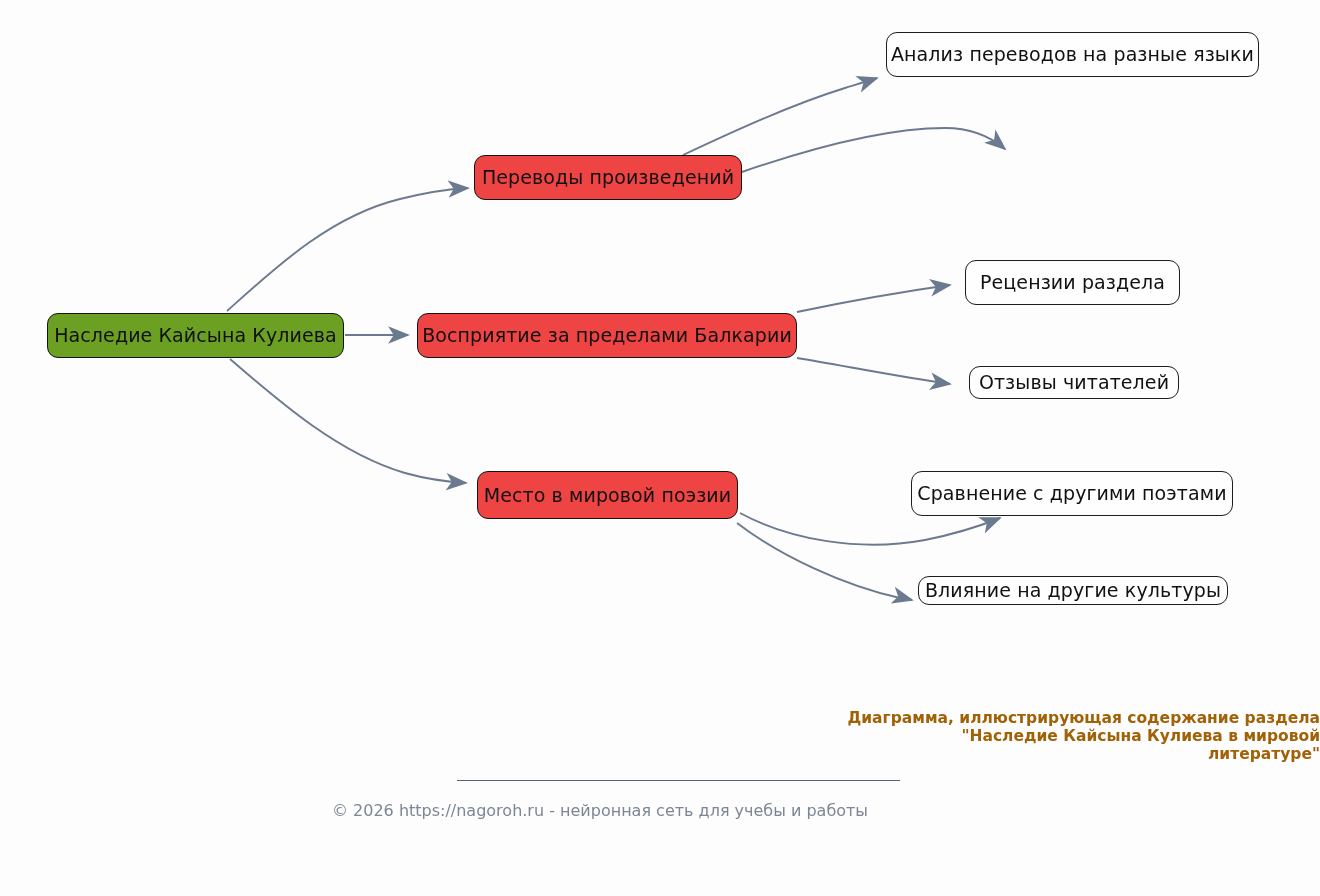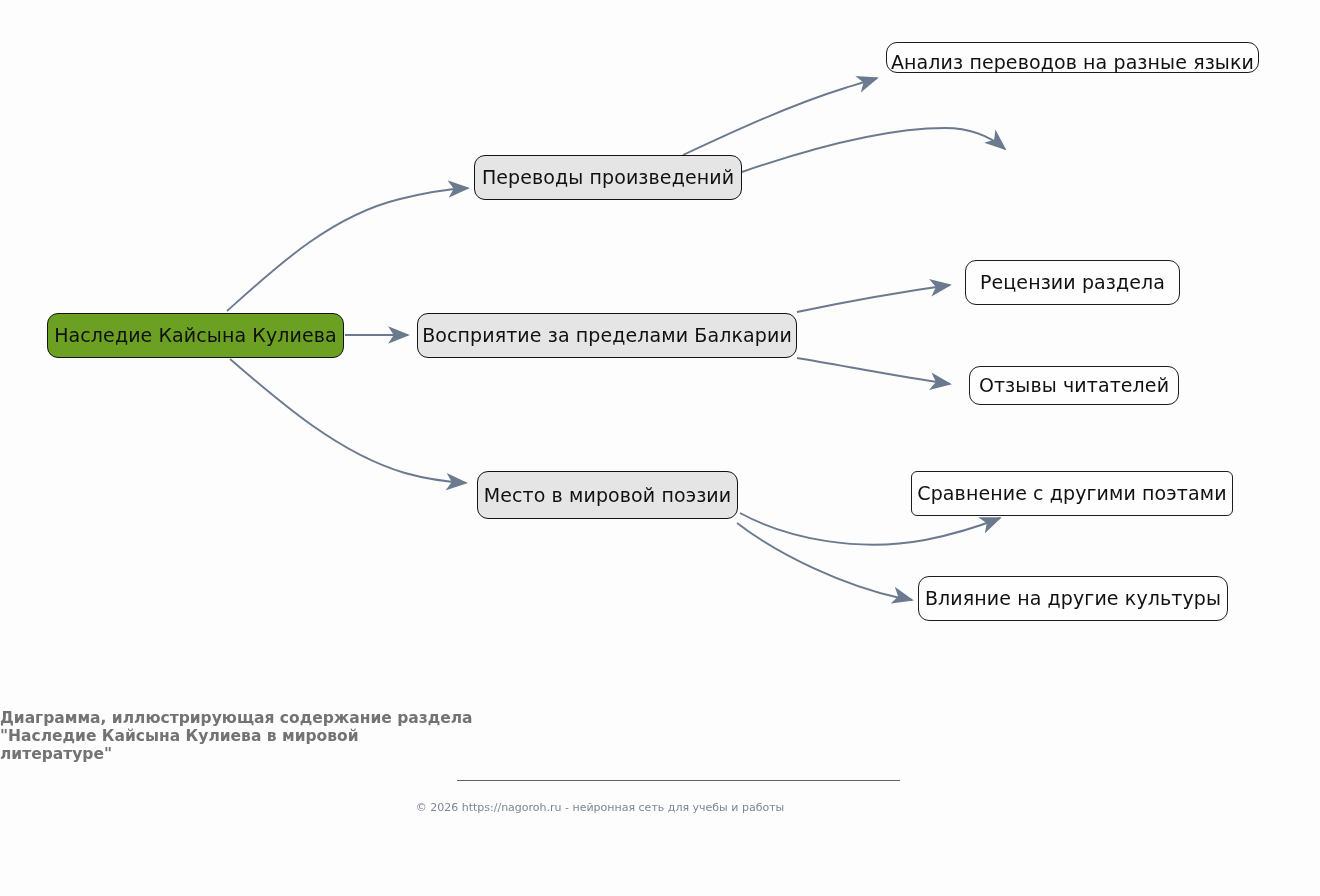--- a/index.html
+++ b/index.html
@@ -42,52 +42,52 @@
     letter-spacing: 0.1px;
     color: #111111;
   }
   .node.root {
     background: #6aa521;
     background: #6ba023;
     border-color: #131313;
     border-radius: 11px;
   }
   .node.branch {
-    background: #e5e5e5;
+    background: #ef4444;
     color: #111111;
     border-color: #131313;
   }
   .node.leaf {
     background: #fefefe;
     border-color: #1d1d1d;
     border-width: 1.5px;
   }
   .caption {
     position: absolute;
     left: 0;
     width: 1320px;
-    text-align: left;
+    text-align: right;
     font-family: "DejaVu Sans", sans-serif;
     font-weight: bold;
     font-size: 15.5px;
     line-height: 19px;
-    color: #737373;
+    color: #a16207;
   }
   .caption-line {
     position: absolute;
     height: 0;
     border-top: 1.4px solid #566475;
   }
   .footer {
     position: absolute;
     left: 0;
     width: 1200px;
     text-align: center;
     font-family: "DejaVu Sans", sans-serif;
-    font-size: 11px;
+    font-size: 16px;
     color: #7b8796;
   }
 </style>
 </head>
 <body>
 
 <div id="canvas">
 
   <svg id="edges" viewBox="0 0 1320 896" width="1320" height="896">
     <defs>
@@ -116,46 +116,46 @@
   </svg>
 
   <div class="node root" style="left:47px; top:313px; width:297px; height:45px;">
     <span>Наследие Кайсына Кулиева</span>
   </div>
 
   <div class="node branch" style="left:474px; top:155px; width:268px; height:45px;">
     <span>Переводы произведений</span>
   </div>
 
-  <div class="node leaf" style="left:886px; top:42px; width:373px; height:31px;align-items:flex-end;">
+  <div class="node leaf" style="left:886px; top:32px; width:373px; height:45px;">
     <span>Анализ переводов на разные языки</span>
   </div>
 
 
   <div class="node branch" style="left:417px; top:313px; width:380px; height:45px;">
     <span>Восприятие за пределами Балкарии</span>
   </div>
 
   <div class="node leaf" style="left:965px; top:260px; width:215px; height:45px;">
     <span>Рецензии раздела</span>
   </div>
 
-  <div class="node leaf" style="left:969px; top:366px; width:210px; height:39px;">
+  <div class="node leaf" style="left:969px; top:366px; width:210px; height:33px;">
     <span>Отзывы читателей</span>
   </div>
 
   <div class="node branch" style="left:477px; top:471px; width:261px; height:48px;">
     <span>Место в мировой поэзии</span>
   </div>
 
-  <div class="node leaf" style="left:911px; top:471px; width:322px; height:45px;border-radius:6px;">
+  <div class="node leaf" style="left:911px; top:471px; width:322px; height:45px;">
     <span>Сравнение с другими поэтами</span>
   </div>
 
-  <div class="node leaf" style="left:918px; top:576px; width:310px; height:45px;">
+  <div class="node leaf" style="left:918px; top:576px; width:310px; height:29px;">
     <span>Влияние на другие культуры</span>
   </div>
 
   <div class="caption" style="top:709px;"><span>Диаграмма, иллюстрирующая содержание раздела</span></div>
   <div class="caption" style="top:727px;"><span>"Наследие Кайсына Кулиева в мировой</span></div>
   <div class="caption" style="top:745px;"><span>литературе"</span></div>
 
   <div class="caption-line" style="left:457px; top:780px; width:443px;"></div>
 
   <div class="footer" style="top:801px;">

